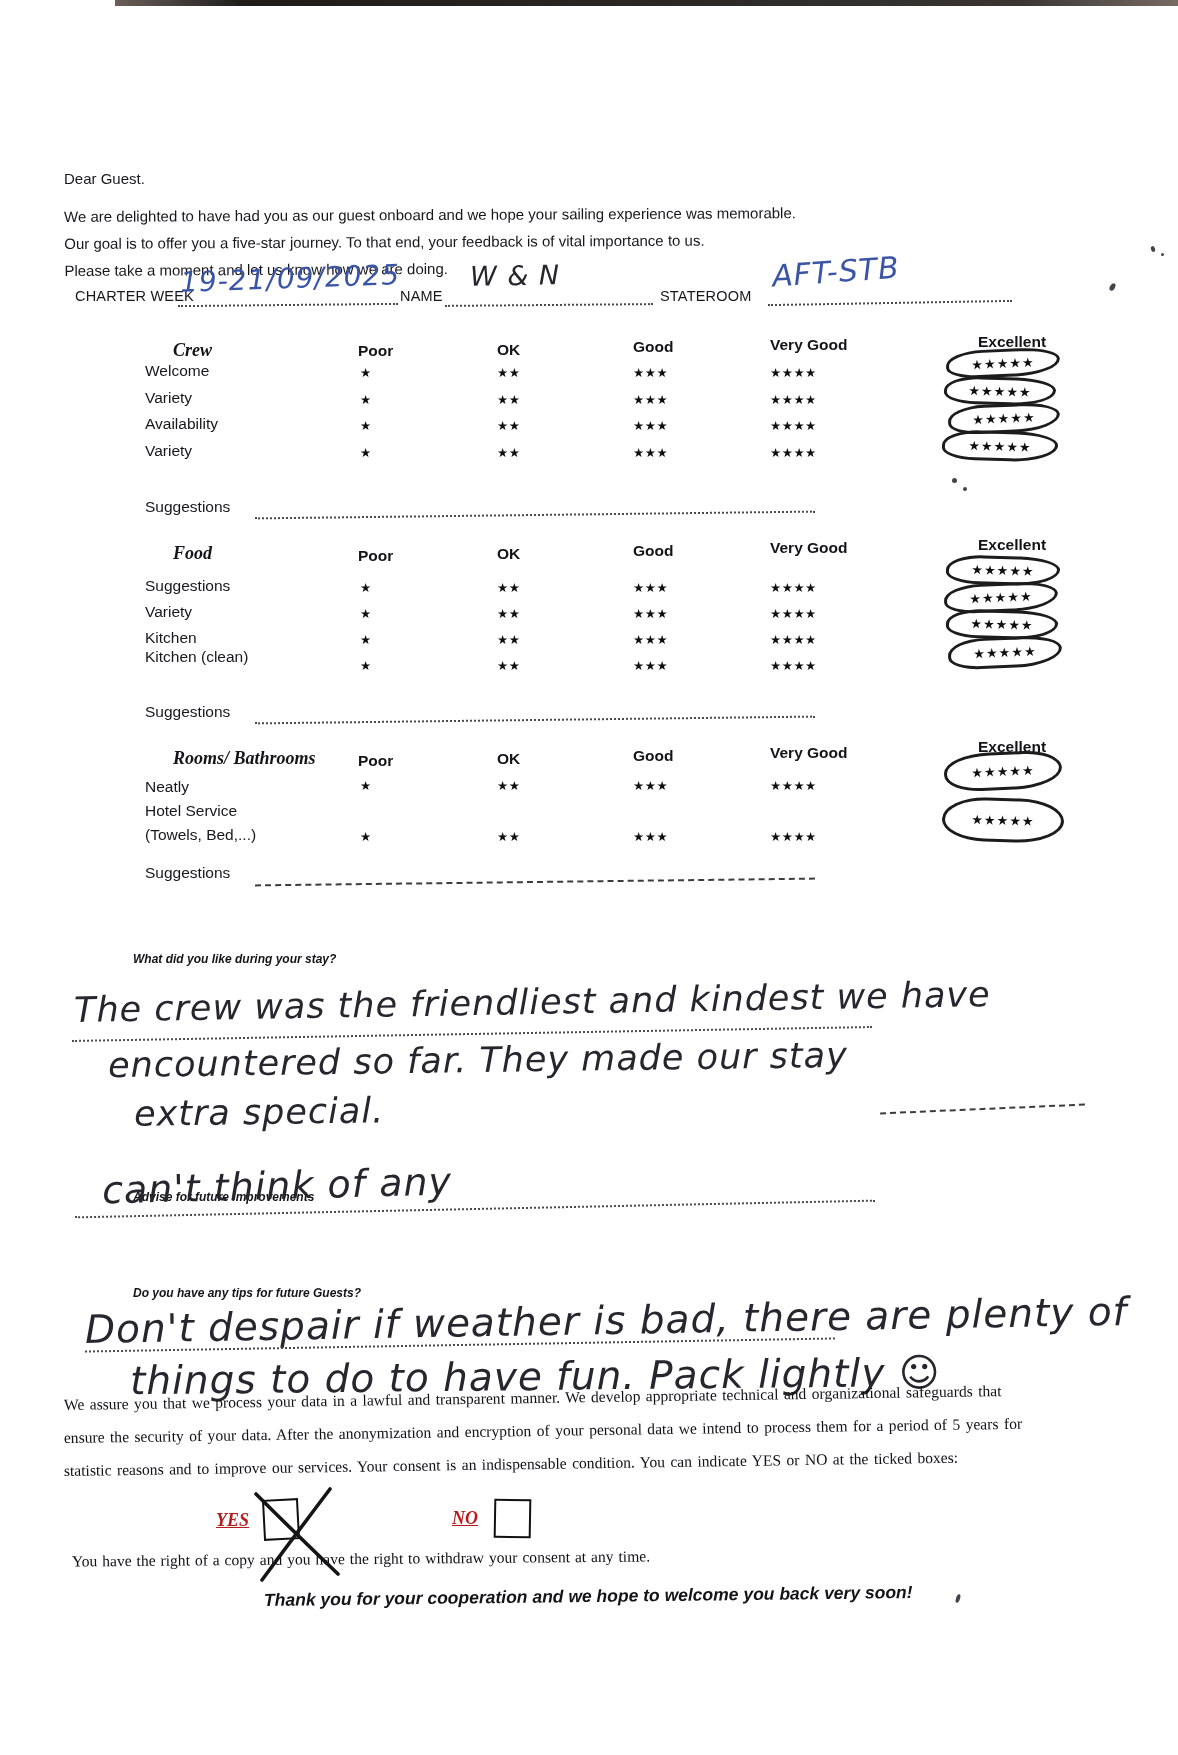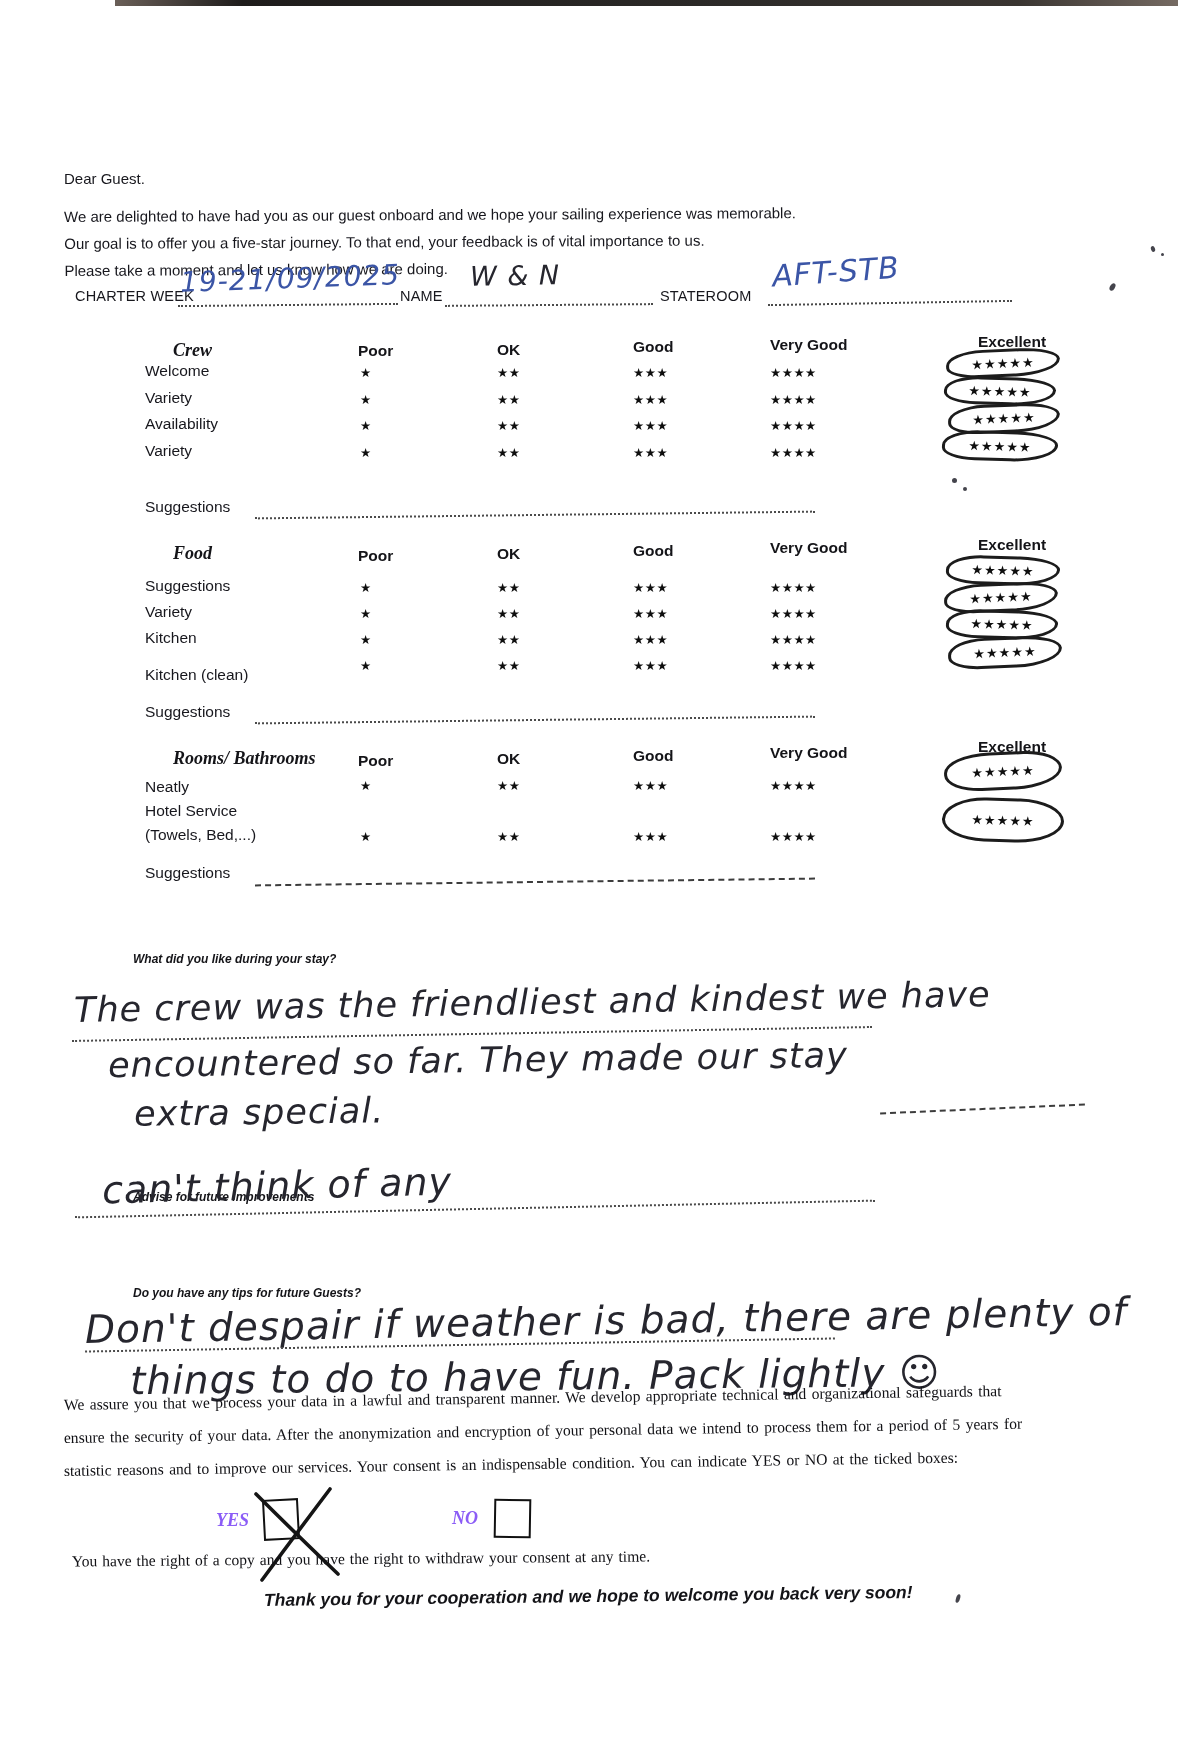--- a/index.html
+++ b/index.html
@@ -36,21 +36,21 @@
   .circle{
     position:absolute;display:flex;align-items:center;justify-content:center;
     border:3px solid #1c1c1c;box-sizing:border-box;
     border-radius:48% 52% 60% 42% / 78% 62% 85% 58%;
     background:transparent;
   }
   .circle .stars{font-size:13px;letter-spacing:1px;}
   .rot-a{transform:rotate(-2.5deg);} .rot-b{transform:rotate(1.8deg);}
   
   .ckbox{position:absolute;border:2.6px solid #111;box-sizing:border-box;background:transparent;}
-  .yn{font-family:"Liberation Serif",serif;font-size:18px;font-weight:700;font-style:italic;color:#8b5cf6;}
+  .yn{font-family:"Liberation Serif",serif;font-size:18px;font-weight:700;font-style:italic;color:#b91c1c;text-decoration:underline;}
 </style>
 </head>
 <body>
 
 <div class="sheet">
 
   <div class="scanbar"></div>
   <div class="speck" style="left:952px;top:478px;width:5px;height:5px;"></div>
   <div class="speck" style="left:963px;top:487px;width:4px;height:4px;"></div>
   <div class="speck" style="left:1110px;top:283px;width:5px;height:8px;transform:rotate(30deg);"></div>
@@ -142,21 +142,21 @@
   <span class="abs stars" style="left:497px;top:606px;">★★</span>
   <span class="abs stars" style="left:633px;top:606px;">★★★</span>
   <span class="abs stars" style="left:770px;top:606px;">★★★★</span>
 
   <span class="abs row-lbl" style="left:145px;top:629px;">Kitchen</span>
   <span class="abs stars" style="left:360px;top:632px;">★</span>
   <span class="abs stars" style="left:497px;top:632px;">★★</span>
   <span class="abs stars" style="left:633px;top:632px;">★★★</span>
   <span class="abs stars" style="left:770px;top:632px;">★★★★</span>
 
-  <span class="abs row-lbl" style="left:145px;top:666px;">Kitchen (clean)</span>
+  <span class="abs row-lbl" style="left:145px;top:648px;">Kitchen (clean)</span>
   <span class="abs stars" style="left:360px;top:658px;">★</span>
   <span class="abs stars" style="left:497px;top:658px;">★★</span>
   <span class="abs stars" style="left:633px;top:658px;">★★★</span>
   <span class="abs stars" style="left:770px;top:658px;">★★★★</span>
 
   <div class="circle rot-b" style="left:946px;top:556px;width:114px;height:29px;">
       <span class="stars">★★★★★</span>
     </div>
   <div class="circle rot-a" style="left:944px;top:583px;width:114px;height:29px;">
       <span class="stars">★★★★★</span>

